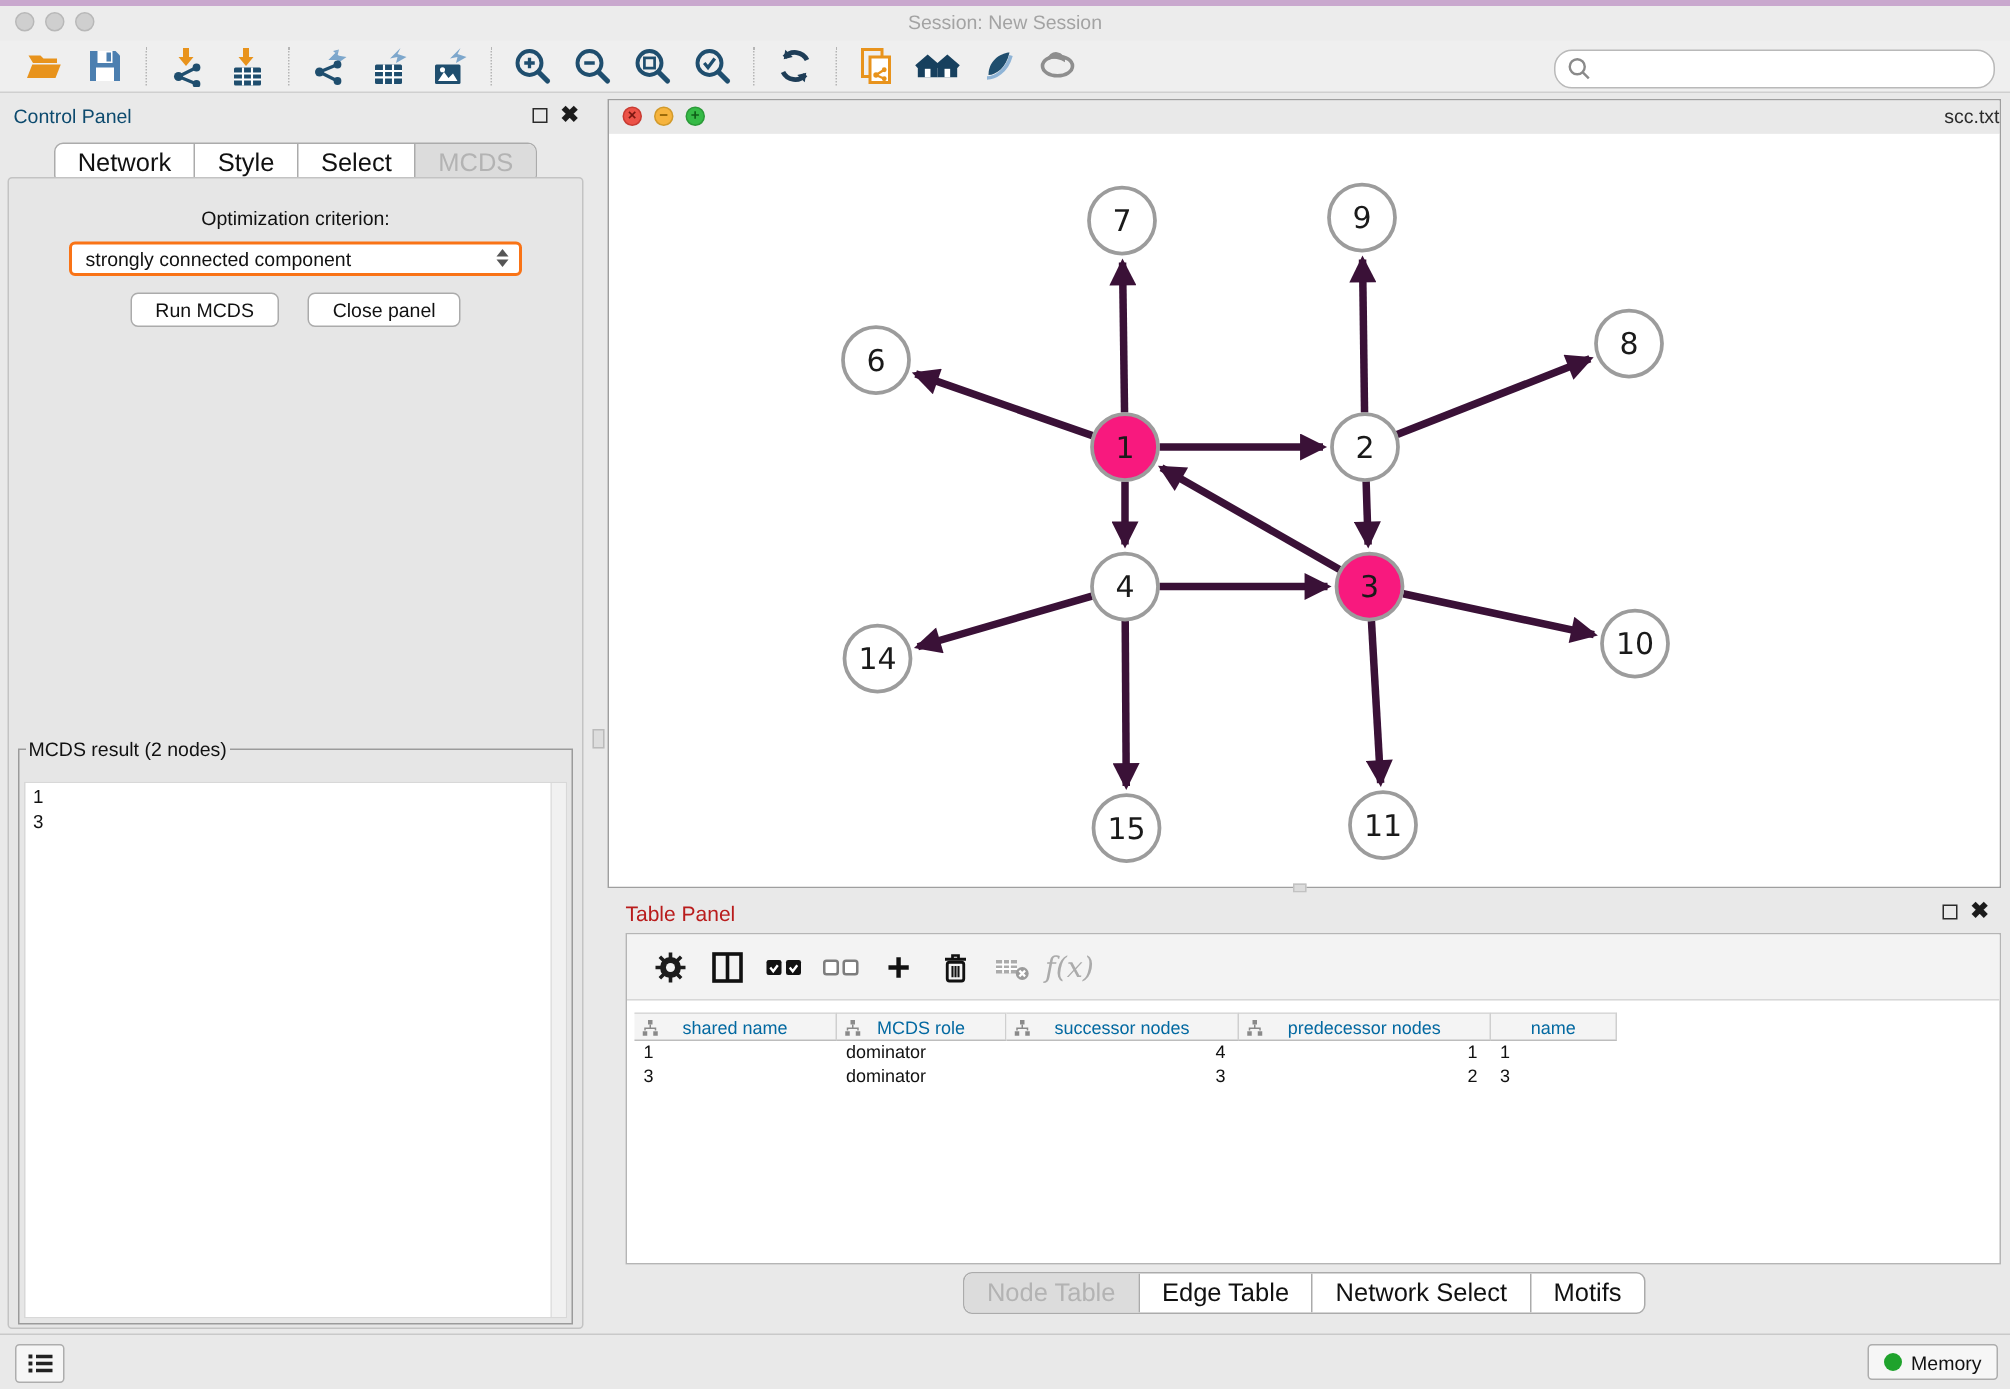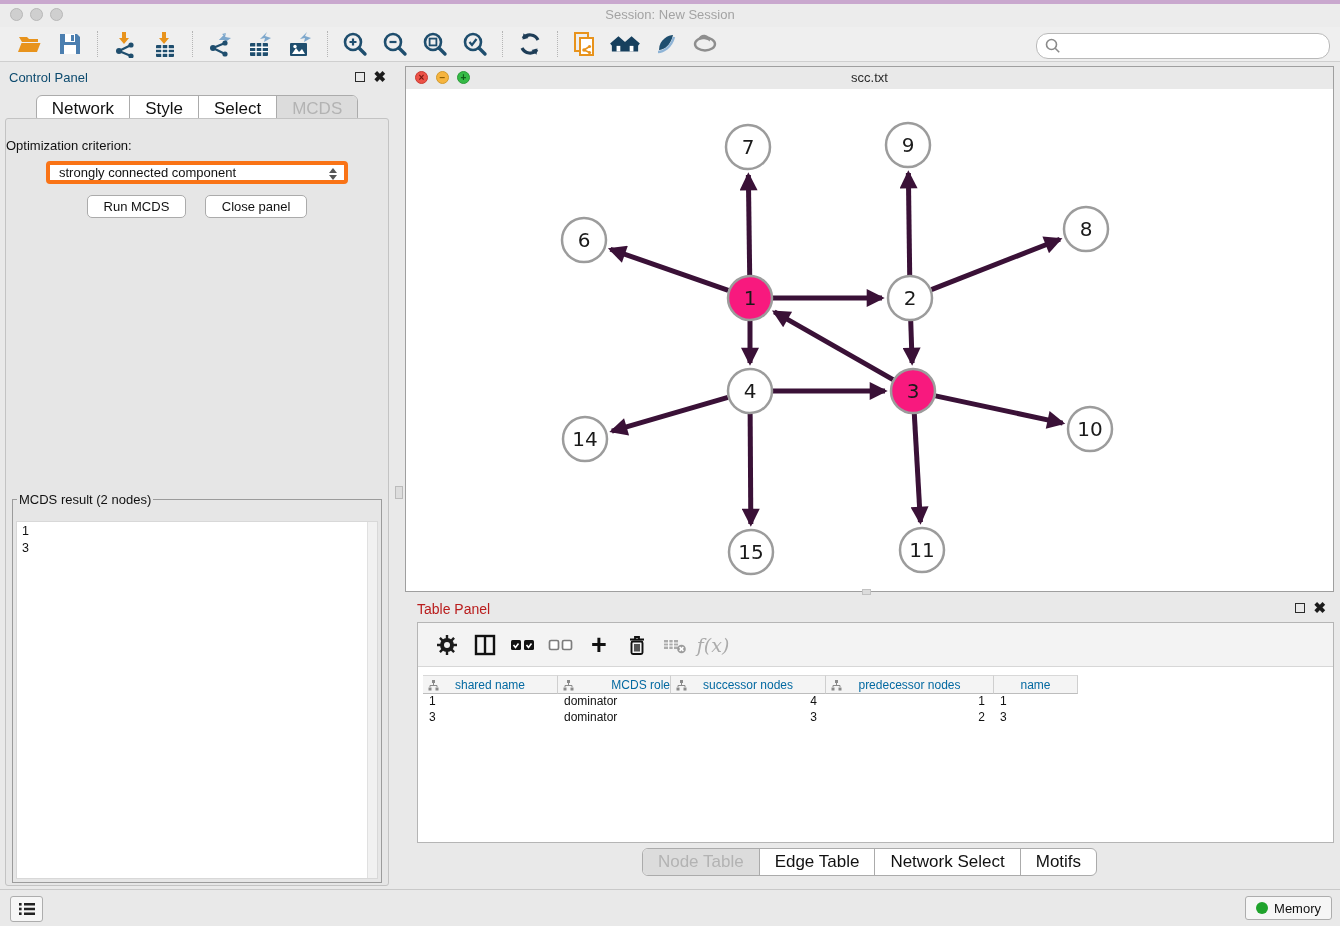--- a/index.html
+++ b/index.html
@@ -26,23 +26,23 @@
   .win-btns{position:absolute;right:8px;top:3px;display:flex;gap:8px;align-items:center;}
   .wb-float{width:10px;height:10px;border:1.6px solid #2b2b2b;box-sizing:border-box;}
   .wb-close{font-size:15px;font-weight:bold;color:#1b1b1b;line-height:11px;}
   .seg-tabs{display:inline-flex;border:1px solid #ABABAB;border-radius:6px;overflow:hidden;background:#fff;}
   .seg-tab{padding:3px 15px;font-size:17px;color:#111;border-left:1px solid #ABABAB;white-space:nowrap;}
   .seg-tab:first-child{border-left:none;}
   .seg-tab.active{background:#DCDCDC;color:#B3B3B3;}
   .cp-tabs-wrap{position:absolute;left:0;right:0;top:33px;text-align:center;}
   .cp-body{position:absolute;left:5px;right:5px;top:56px;bottom:4px;background:#E6E6E6;
     border:1px solid #C3C3C3;border-radius:3px;}
-  .opt-label{position:absolute;left:0;right:0;top:19px;text-align:left;font-size:13px;color:#111;}
+  .opt-label{position:absolute;left:0;right:0;top:19px;text-align:center;font-size:13px;color:#111;}
   .cp-select{position:absolute;left:40px;right:40px;top:42px;height:23px;background:#fff;
-    border:4px solid #f97316;border-radius:4px;display:flex;align-items:center;font-size:13px;color:#111;
+    border:2px solid #f97316;border-radius:4px;display:flex;align-items:center;font-size:13px;color:#111;
     padding-left:9px;box-sizing:border-box;}
   .sel-arrows{position:absolute;right:7px;top:3px;display:flex;flex-direction:column;gap:2px;}
   .sel-arrows i{width:0;height:0;border-left:4px solid transparent;border-right:4px solid transparent;display:block;}
   .arr-up{border-bottom:5px solid #555;}
   .arr-dn{border-top:5px solid #555;}
   .cp-buttons{position:absolute;left:0;right:0;top:76px;text-align:center;}
   .cp-btn{display:inline-block;background:#fff;border:1px solid #ABABAB;border-radius:5px;
     font-size:13px;color:#111;padding:3px 16px;margin:0 7px;}
   .mcds-fieldset{position:absolute;left:6px;right:6px;top:373px;bottom:2px;border:1px solid #9B9B9B;
     margin:0;padding:2px;}
@@ -50,21 +50,21 @@
   .mcds-white{position:absolute;left:3px;right:3px;top:14px;bottom:3px;background:#fff;border:1px solid #D8D8D8;}
   .mcds-pre{margin:0;font-family:"Liberation Sans",sans-serif;font-size:12.5px;line-height:17px;
     padding:1px 0 0 5px;color:#111;}
   .mcds-scroll{position:absolute;right:0;top:0;bottom:0;width:9px;background:#F1F1F1;border-left:1px solid #E0E0E0;}
   .v-splitter{position:absolute;left:394px;top:62px;width:11px;bottom:36px;background:#E9E9E9;}
   .v-grip{position:absolute;left:1px;top:424px;width:8px;height:13px;background:#DDD;border:1px solid #BBB;box-sizing:border-box;}
   
   .netwin{position:absolute;left:405px;top:66px;right:6px;height:526px;background:#fff;
     border:1px solid #9F9F9F;box-sizing:border-box;}
   .nw-titlebar{position:absolute;left:0;top:0;right:0;height:22px;background:#E9E9E9;border-bottom:1px solid #C8C8C8;}
-  .nw-title{position:absolute;left:0;right:0;top:3px;text-align:center;font-size:13px;color:#2b2b2b;}
+  .nw-title{position:absolute;left:0;right:0;top:3px;text-align:right;font-size:13px;color:#2b2b2b;}
   .traffic{position:absolute;top:4px;width:13px;height:13px;border-radius:50%;box-sizing:border-box;
     font-size:10px;font-weight:bold;text-align:center;line-height:12px;}
   .t-red{background:#EC5247;border:1px solid #C93B32;color:#7A1710;}
   .t-yellow{background:#F6B43E;border:1px solid #D29A2B;color:#8A5D00;}
   .t-green{background:#35BA46;border:1px solid #2B9A38;color:#0F5E18;}
   .nw-canvas{position:absolute;left:0;top:22px;right:0;bottom:0;background:#fff;overflow:hidden;}
   .h-grip{position:absolute;left:862px;top:589px;width:9px;height:6px;background:#DCDCDC;border:1px solid #C2C2C2;box-sizing:border-box;}
   
   .tpanel{position:absolute;left:405px;top:595px;right:0;bottom:36px;background:#E9E9E9;}
   .tp-head{position:absolute;left:0;top:4px;right:6px;height:22px;}
@@ -402,21 +402,21 @@
     <div class="tbl-header" id="tbl-header">
         <div class="th-cell" style="width: 135px;">
           <svg class="th-icon" width="11" height="11" viewBox="0 0 11 11">
             <path d="M5.5 3v2M2 7V5.5h7V7" stroke="#8A8A8A" stroke-width="1" fill="none"></path>
             <rect x="4" y="0" width="3" height="3" fill="#8A8A8A"></rect>
             <rect x="0.5" y="7.5" width="3" height="3" fill="#8A8A8A"></rect>
             <rect x="7.5" y="7.5" width="3" height="3" fill="#8A8A8A"></rect>
           </svg>
           <span>shared name</span>
         </div>
-        <div class="th-cell" style="width: 113px; justify-content: flex-end;">
+        <div class="th-cell" style="width: 113px;">
           <svg class="th-icon" width="11" height="11" viewBox="0 0 11 11">
             <path d="M5.5 3v2M2 7V5.5h7V7" stroke="#8A8A8A" stroke-width="1" fill="none"></path>
             <rect x="4" y="0" width="3" height="3" fill="#8A8A8A"></rect>
             <rect x="0.5" y="7.5" width="3" height="3" fill="#8A8A8A"></rect>
             <rect x="7.5" y="7.5" width="3" height="3" fill="#8A8A8A"></rect>
           </svg>
           <span>MCDS role</span>
         </div>
         <div class="th-cell" style="width: 155px;">
           <svg class="th-icon" width="11" height="11" viewBox="0 0 11 11">

